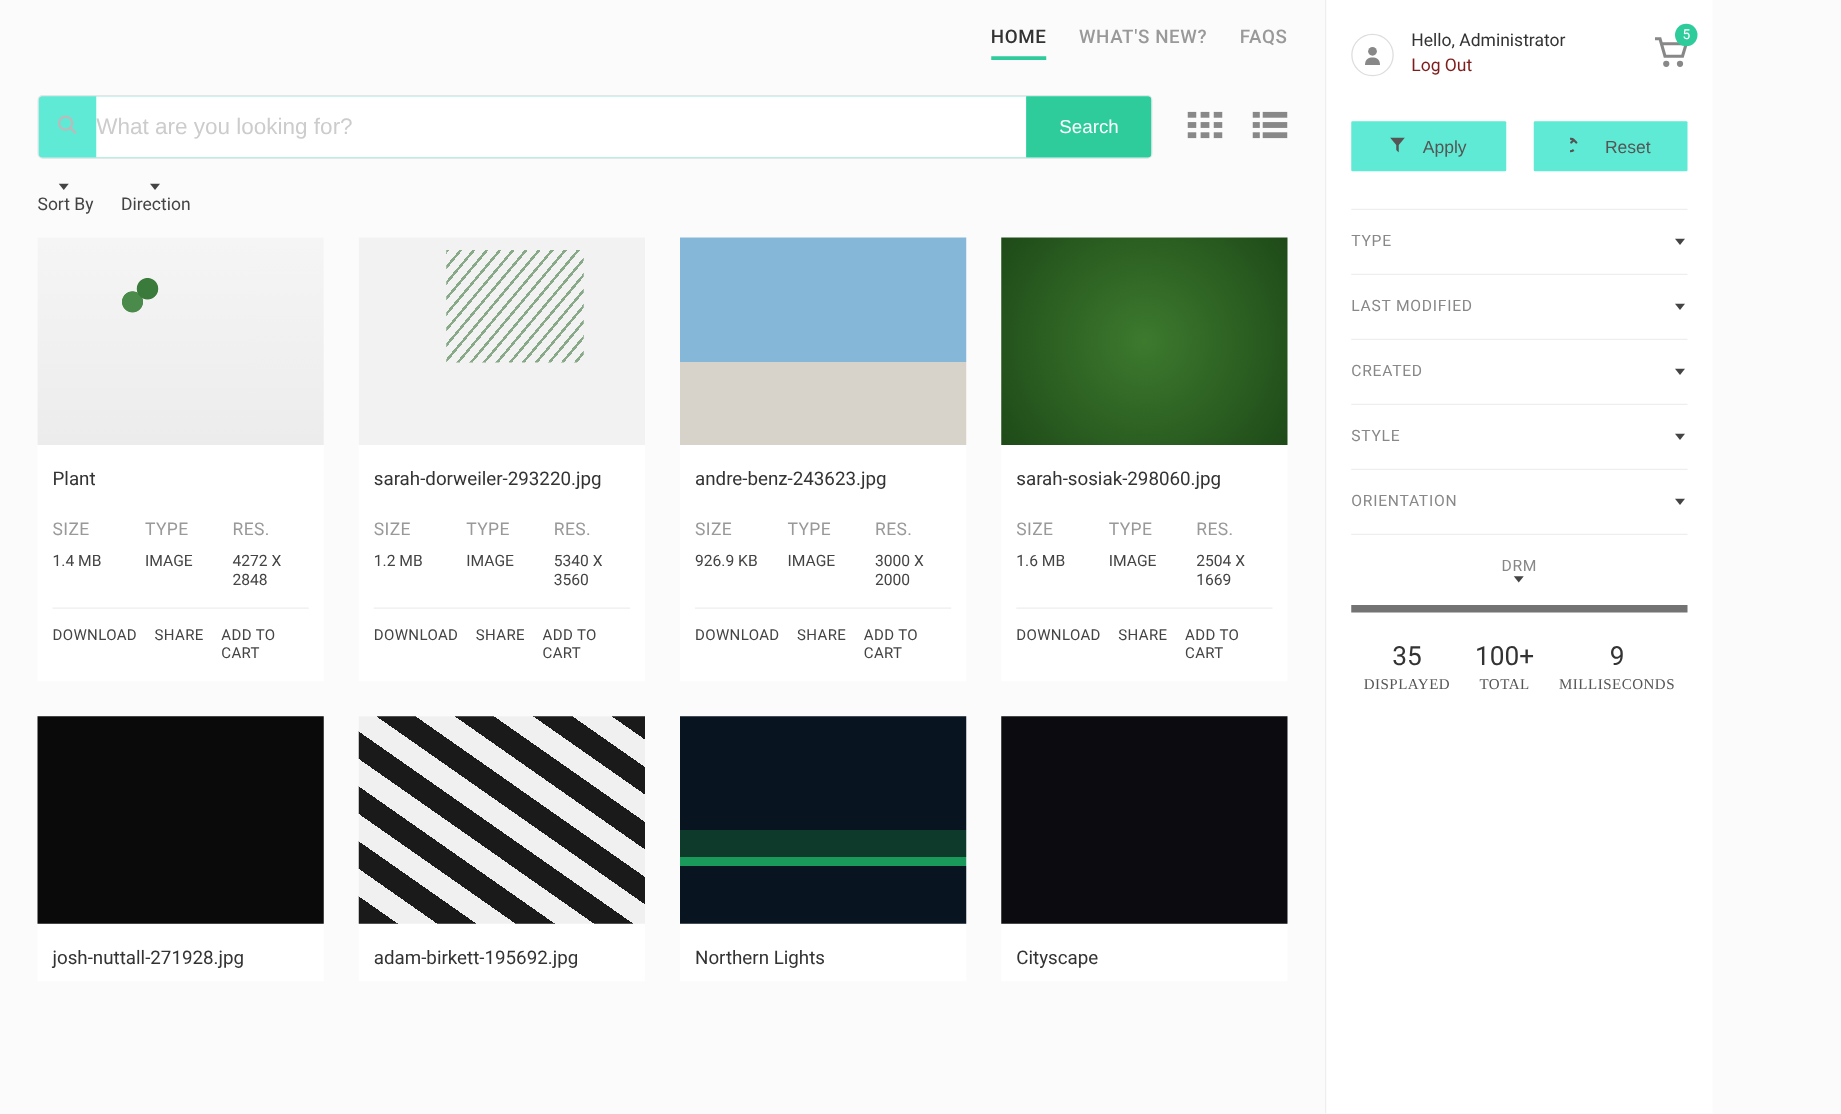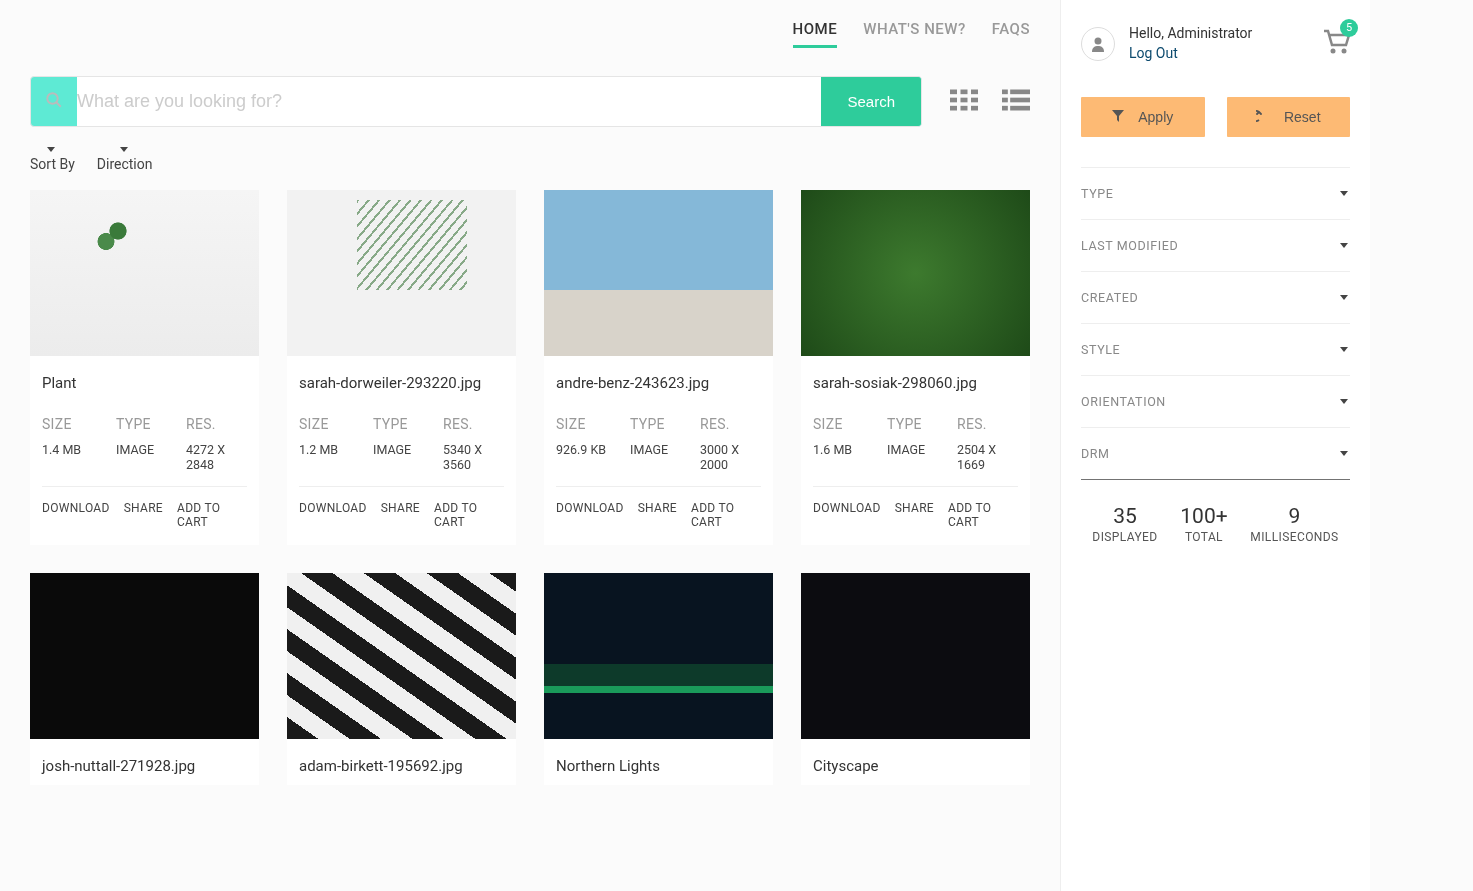--- a/index.html
+++ b/index.html
@@ -44,32 +44,32 @@
 .meta-label { font-size: 14px; color: #999; letter-spacing: 0.3px; }
 .meta-value { font-size: 12.5px; color: #444; margin-top: 10px; }
 .divider { height: 1px; background: #eee; margin: 14px 12px 0; }
 .actions-row { display: flex; gap: 14px; padding: 14px 12px 16px; font-size: 12px; color: #444; justify-content: space-between; }
 .action { cursor: pointer; letter-spacing: 0.3px; }
 
 
 .user-row { display: flex; align-items: center; gap: 14px; margin-bottom: 34px; position: relative; }
 .avatar { width: 34px; height: 34px; border: 1px solid #ddd; border-radius: 50%; display: flex; align-items: center; justify-content: center; color: #888; }
 .user-text { font-size: 14px; color: #333; line-height: 1.4; }
-.user-text a { color: #0c4a6e; text-decoration: none; }
+.user-text a { color: #7f1d1d; text-decoration: none; }
 .cart-wrap { margin-left: auto; position: relative; cursor: pointer; }
 .cart-wrap svg { width: 28px; height: 26px; color: #888; }
 .cart-badge { position: absolute; top: -10px; right: -8px; background: #2ecc9b; color: #fff; font-size: 11px; width: 18px; height: 18px; border-radius: 50%; display: flex; align-items: center; justify-content: center; }
 .filter-btns { display: flex; gap: 22px; margin-bottom: 30px; }
-.filter-btn { flex: 1; background: #fdba74; border: none; padding: 12px 10px; font-size: 14px; color: #555; cursor: pointer; display: flex; align-items: center; justify-content: center; gap: 14px; border-radius: 1px; }
+.filter-btn { flex: 1; background: #5eead4; border: none; padding: 12px 10px; font-size: 14px; color: #555; cursor: pointer; display: flex; align-items: center; justify-content: center; gap: 14px; border-radius: 1px; }
 .filter-section { border-top: 1px solid #eee; padding: 18px 0; display: flex; justify-content: space-between; align-items: center; cursor: pointer; }
-.filter-section:last-of-type { border-bottom: 1px solid #737373; }
+.filter-section:last-of-type { border-bottom: 6px solid #737373; flex-direction: column; }
 .filter-label { font-size: 12.5px; color: #888; letter-spacing: 0.6px; }
 .stats-row { display: flex; justify-content: space-around; margin-top: 24px; text-align: center; }
 .stat-num { font-size: 21px; color: #333; }
-.stat-label { font-size: 12px; color: #555; letter-spacing: 0.4px; margin-top: 2px; }
+.stat-label { font-size: 12px; color: #555; letter-spacing: 0.4px; margin-top: 2px; font-family: Liberation Serif, serif; }
 
 
 .th-plant1 { background: linear-gradient(#f5f5f5,#ececec); position: relative; }
 .th-plant1::after { content:""; position:absolute; left:40px; top:20px; width:80px; height:70px; background: radial-gradient(circle at 60% 30%, #3a7a3a 12%, transparent 13%), radial-gradient(circle at 45% 45%, #4a8a4a 14%, transparent 15%); }
 .th-plant2 { background: #f2f2f2; position:relative; }
 .th-plant2::after { content:""; position:absolute; left:70px; top:10px; width:110px; height:90px; background: repeating-linear-gradient(130deg, #5a8a5a 0 2px, transparent 2px 8px); opacity:0.7; }
 .th-building { background: linear-gradient(#85b8d8 60%, #d8d3ca 60%); }
 .th-leaf { background: radial-gradient(circle at 50% 50%, #3d7a2e, #1e4a18); }
 .th-bike { background: #0a0a0a; }
 .th-stripes { background: repeating-linear-gradient(35deg, #1a1a1a 0 18px, #f0f0f0 18px 36px); }

